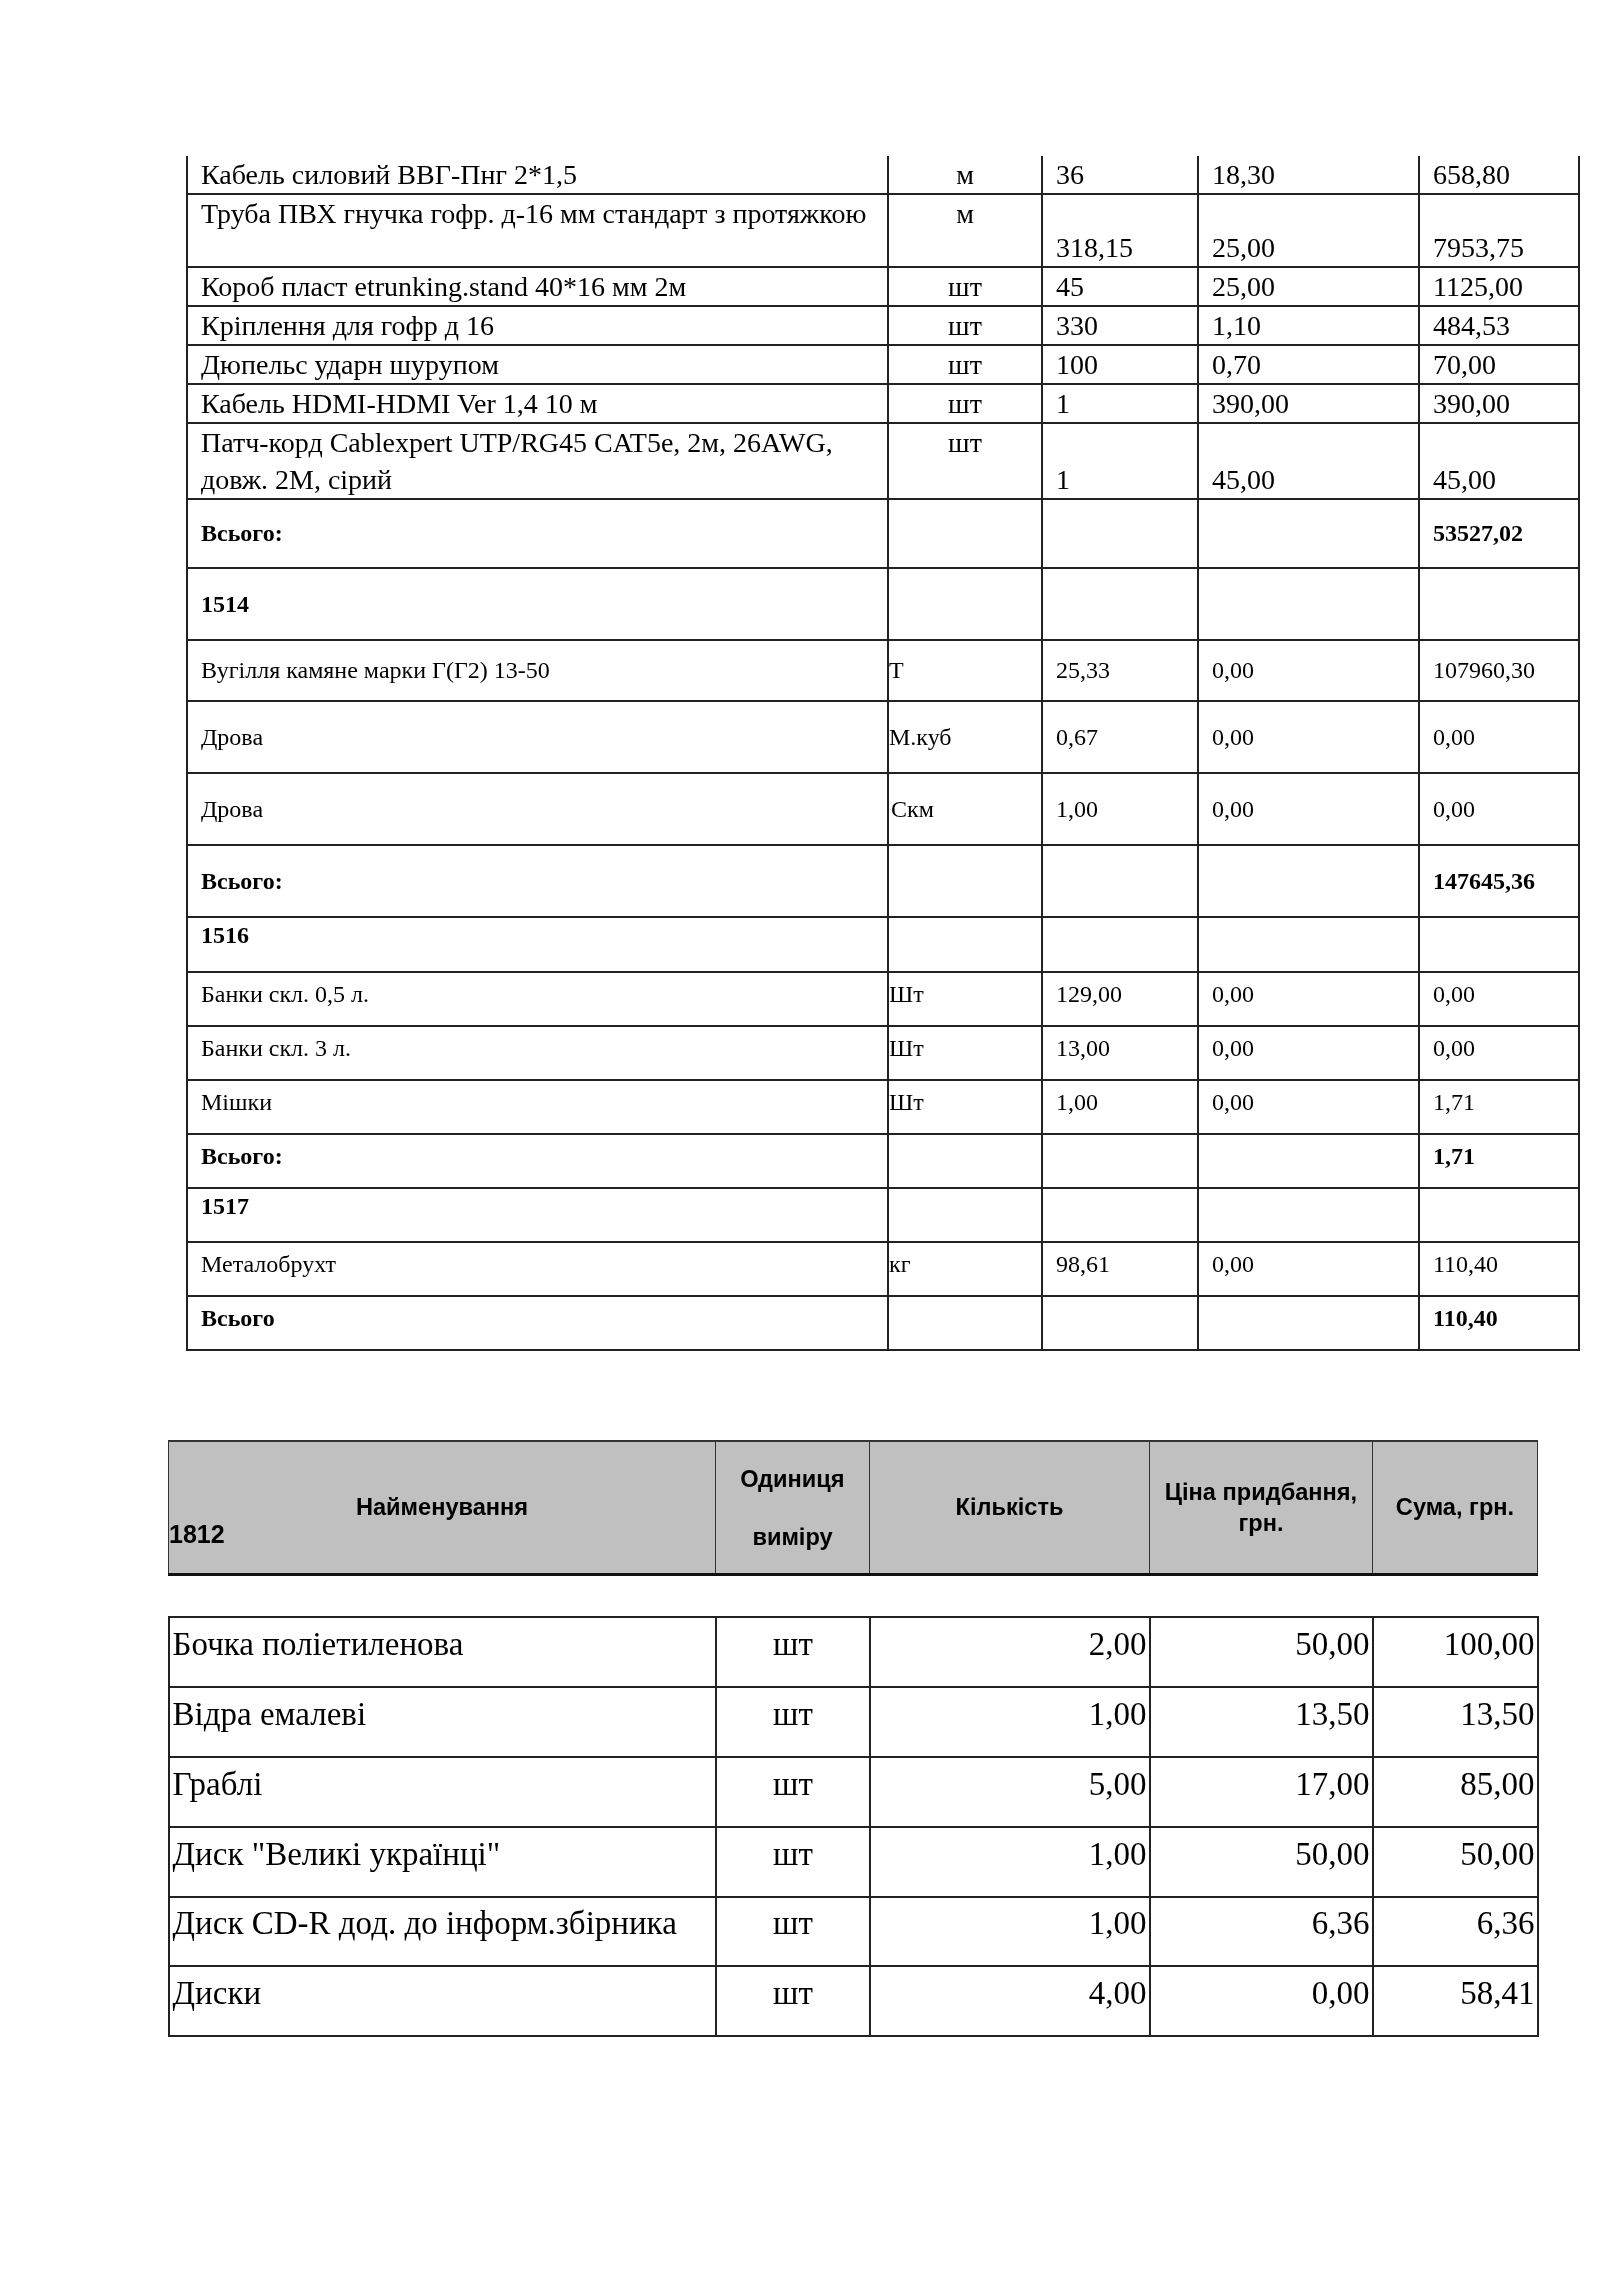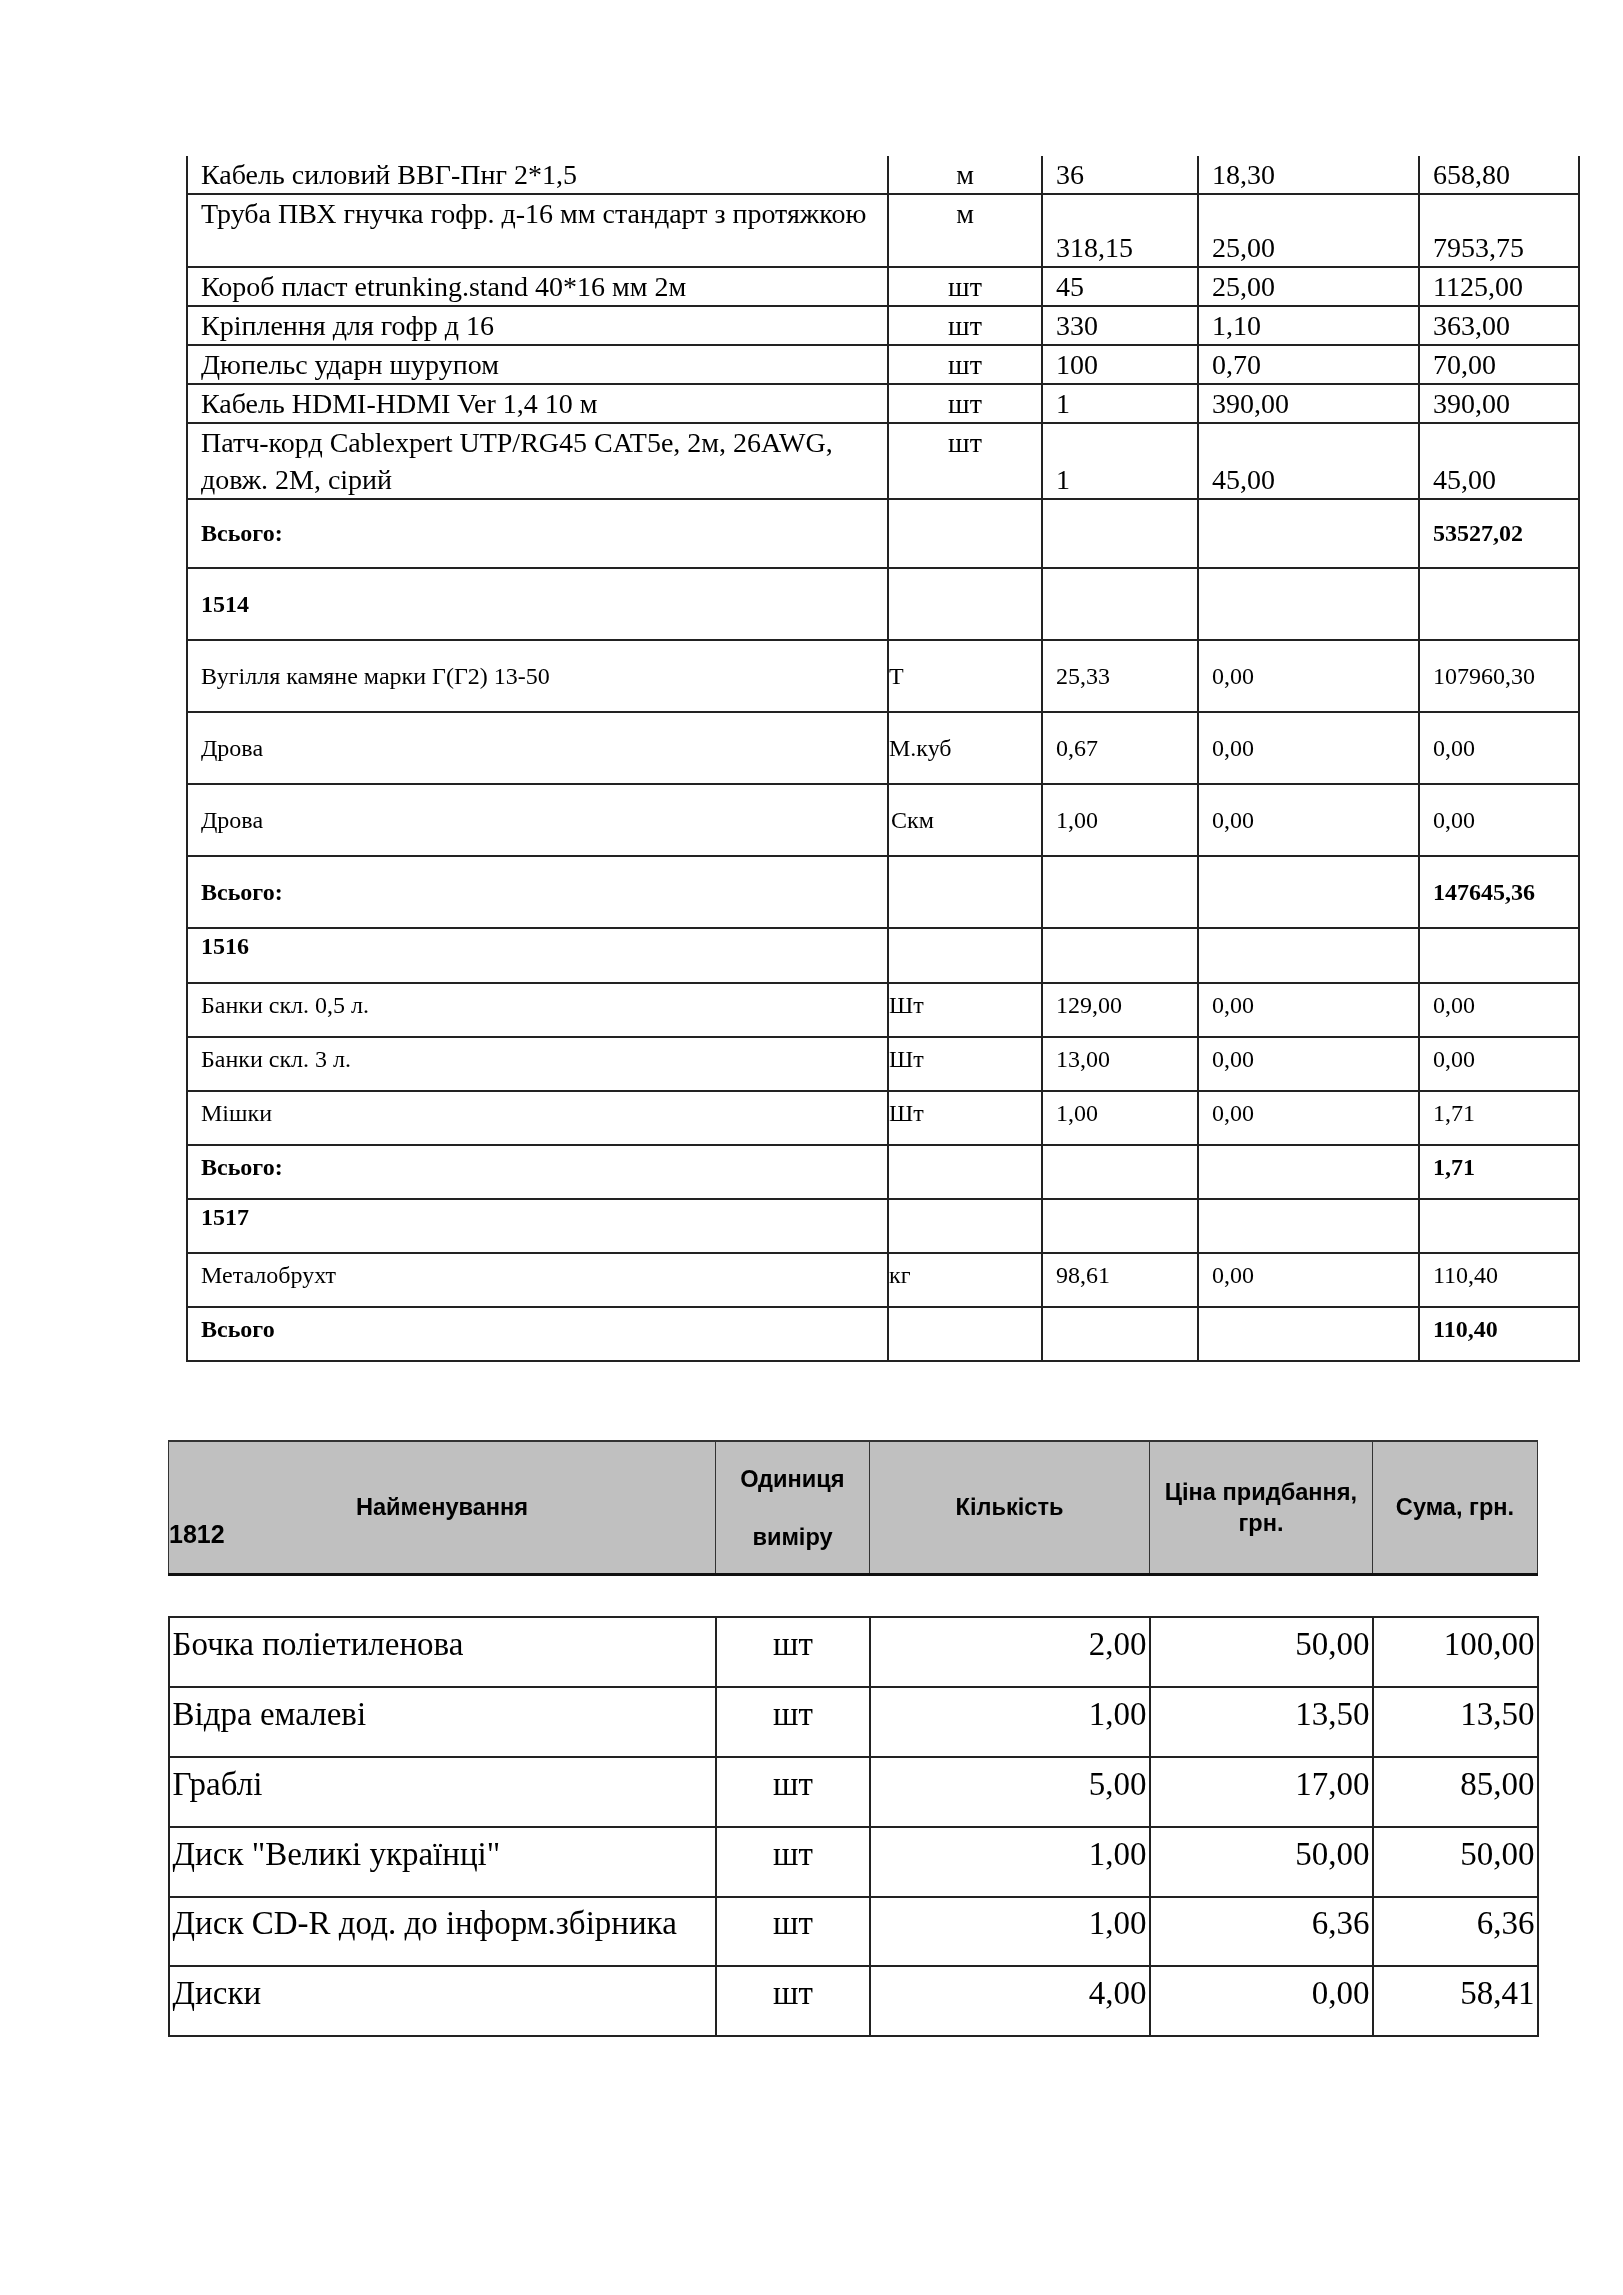--- a/index.html
+++ b/index.html
@@ -69,21 +69,21 @@
       <td class="unit">шт</td>
       <td>45</td>
       <td>25,00</td>
       <td>1125,00</td>
     </tr>
     <tr class="big" style="height:37px">
       <td>Кріплення для гофр д 16</td>
       <td class="unit">шт</td>
       <td>330</td>
       <td>1,10</td>
-      <td>363,00</td>
+      <td>484,53</td>
     </tr>
     <tr class="big" style="height:37px">
       <td>Дюпельс ударн шурупом</td>
       <td class="unit">шт</td>
       <td>100</td>
       <td>0,70</td>
       <td>70,00</td>
     </tr>
     <tr class="big" style="height:37px">
       <td>Кабель HDMI-HDMI Ver 1,4 10 м</td>
@@ -108,21 +108,21 @@
       <td class="b">53527,02</td>
     </tr>
 
     <tr class="sm" style="height:72px">
       <td class="b">1514</td>
       <td></td>
         <td></td>
         <td></td>
         <td></td>
     </tr>
-    <tr class="sm" style="height:72px">
+    <tr class="sm" style="height:61px">
       <td>Вугілля камяне марки Г(Г2) 13-50</td>
       <td style="padding-left:0">Т</td>
       <td>25,33</td>
       <td>0,00</td>
       <td>107960,30</td>
     </tr>
     <tr class="sm" style="height:72px">
       <td>Дрова</td>
       <td style="padding-left:0">М.куб</td>
       <td>0,67</td>

